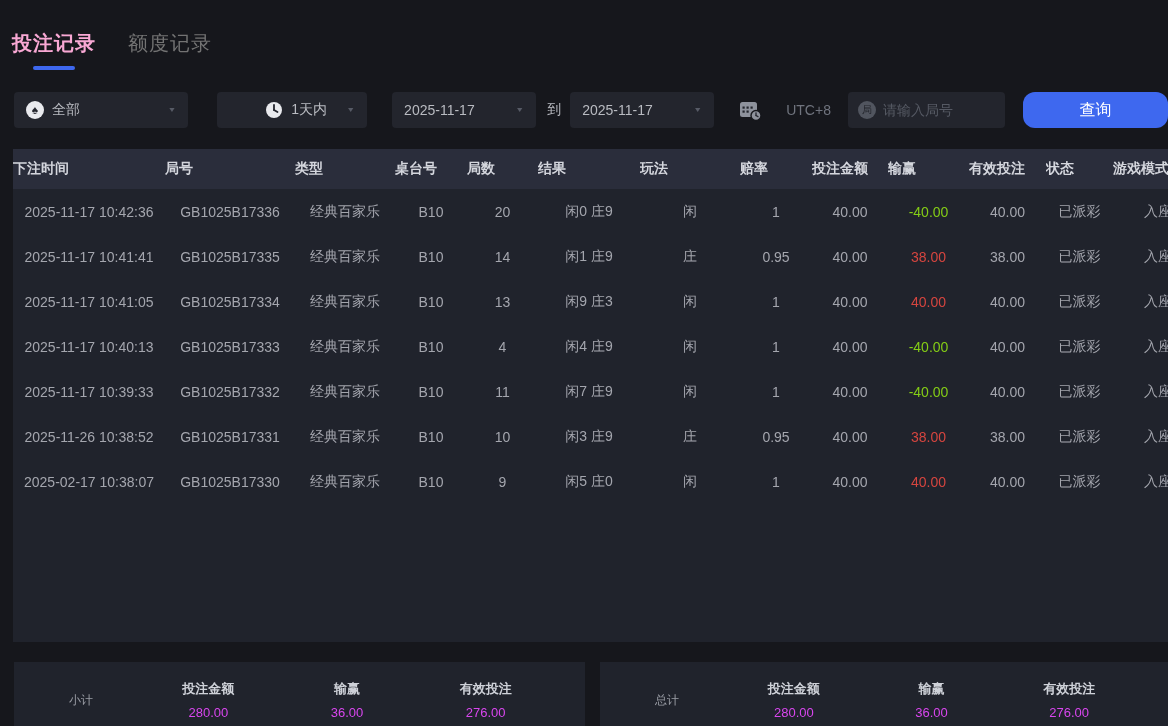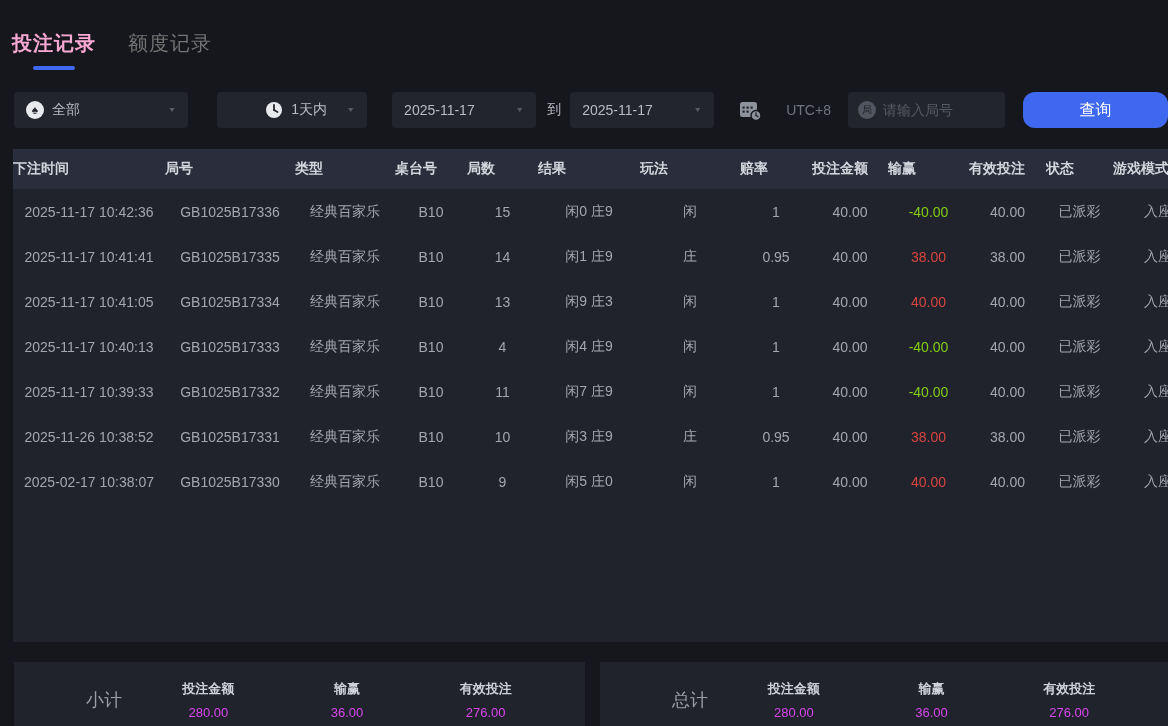--- a/index.html
+++ b/index.html
@@ -75,21 +75,21 @@
   .c-green { color:#84cc16; }
   .c-red { color:#d6453f; }
   
   .summary { display:flex; gap:15px; margin:20px 0 0 14px; }
   .sum-box {
     height:90px; background:#20232c; display:flex; align-items:center;
     padding:0 30px 14px 55px;
   }
   .sum-box.left { width:571px; }
   .sum-box.right { width:568px; }
-  .sum-title { font-size:18px; color:#9b9ea6; width:70px; flex:none;text-align:center; }
+  .sum-title { font-size:12px; color:#9b9ea6; width:70px; flex:none; }
   .sum-group { flex:1; display:flex; flex-direction:column; align-items:center; }
   .sum-label { font-size:13px; font-weight:bold; color:#ced1d8; }
   .sum-value { font-size:13px; color:#d946ef; margin-top:7px; }
   
   .svg-icon { display:inline-block; vertical-align:middle; }
   .clock-wrap { margin-right:8px; display:inline-flex; flex:none; }
 </style>
 </head>
 <body>
 
@@ -167,21 +167,21 @@
     <div class="th">有效投注</div>
     <div class="th">状态</div>
     <div class="th">游戏模式</div>
   </div>
 
   <div class="tgrid tr">
     <div class="td">2025-11-17 10:42:36</div>
     <div class="td">GB1025B17336</div>
     <div class="td">经典百家乐</div>
     <div class="td">B10</div>
-    <div class="td">15</div>
+    <div class="td">20</div>
     <div class="td">闲0 庄9</div>
     <div class="td">闲</div>
     <div class="td">1</div>
     <div class="td">40.00</div>
     <div class="td c-green">-40.00</div>
     <div class="td">40.00</div>
     <div class="td">已派彩</div>
     <div class="td">入座</div>
   </div>
 

